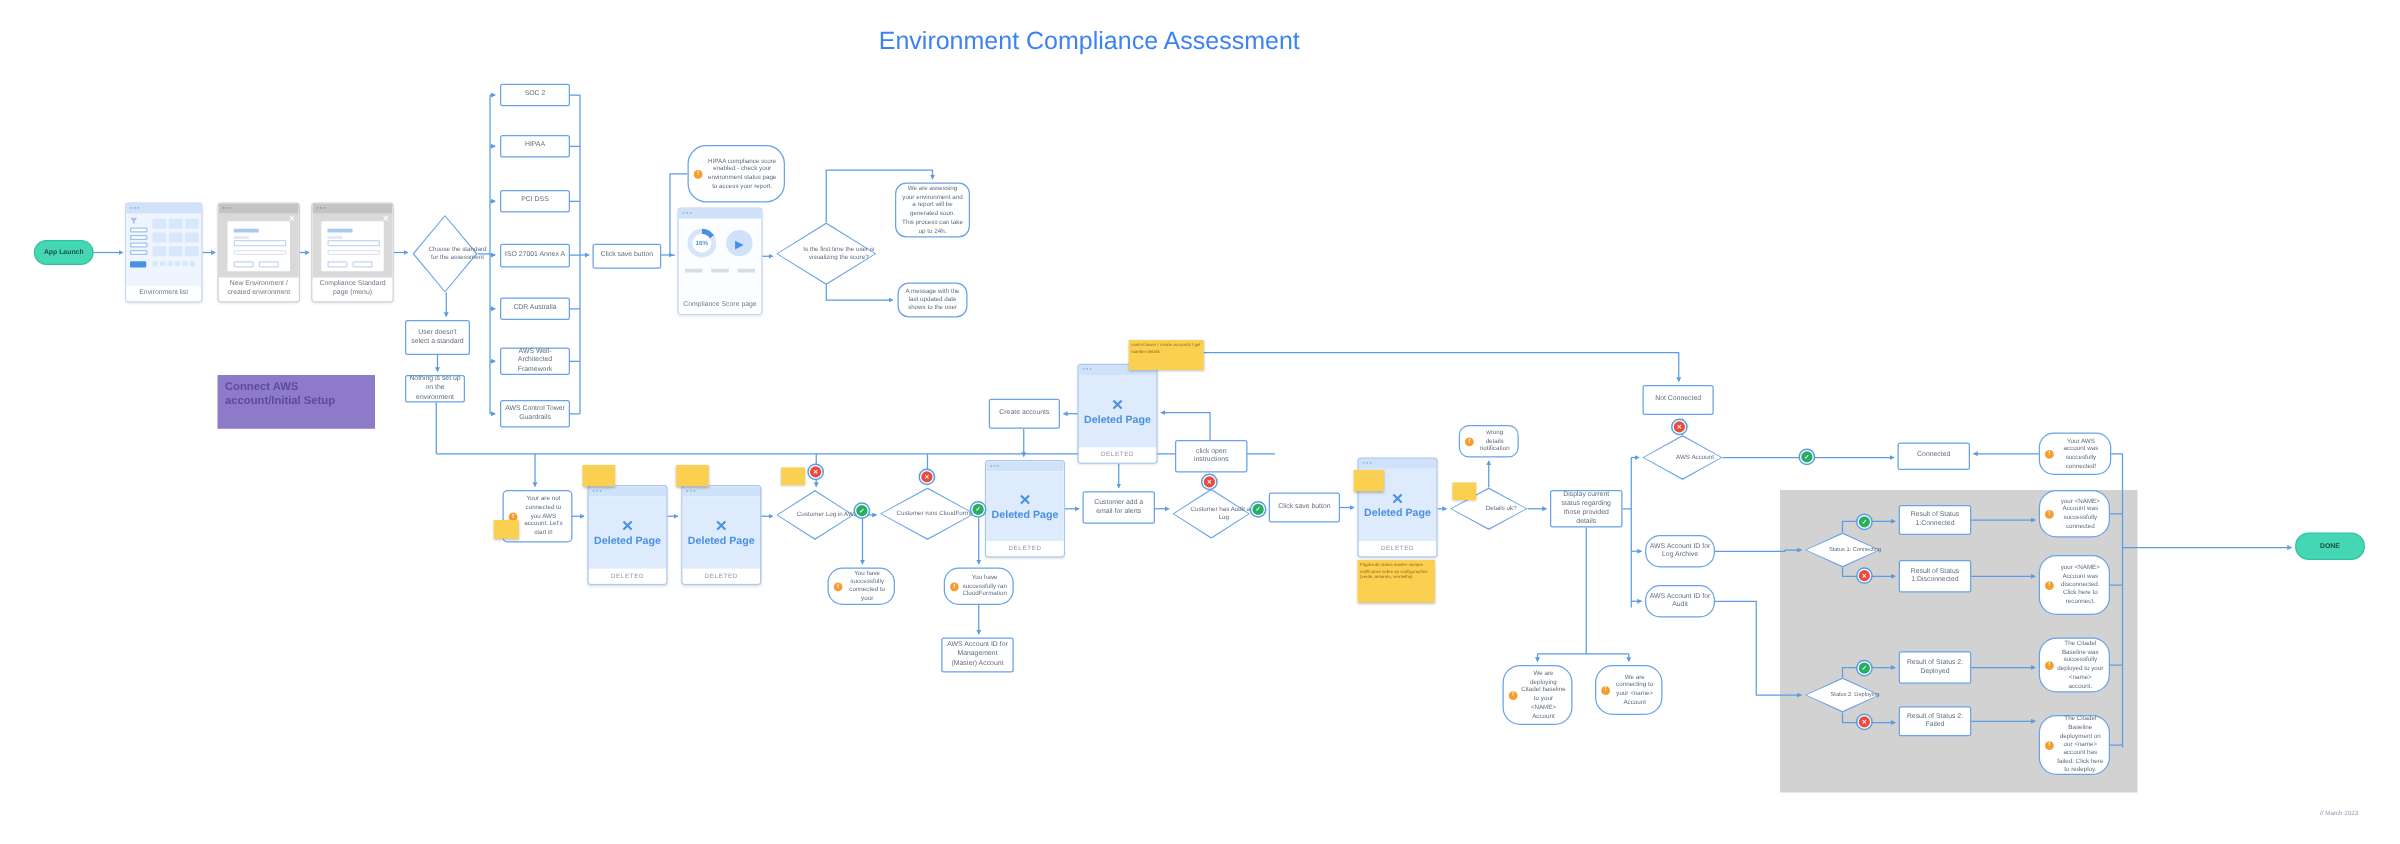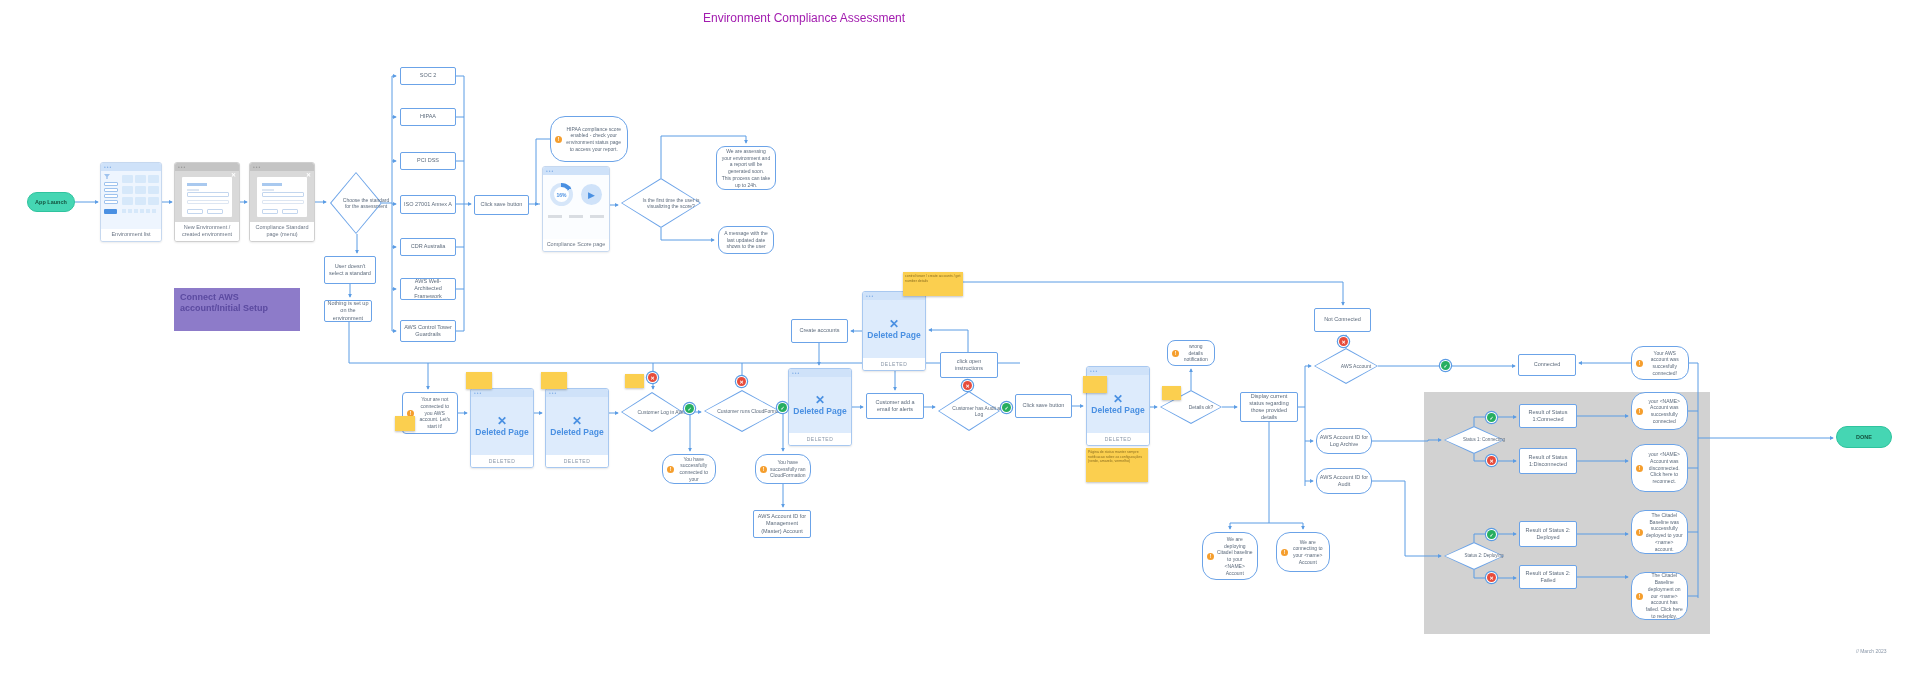--- a/index.html
+++ b/index.html
@@ -39,21 +39,21 @@
   .mock .mbd{flex:1;position:relative;}
   .mock .cap{background:#fff;font-size:5.5px;color:#6b7685;text-align:center;padding:2px 2px 3px;line-height:1.25;flex:0 0 auto;}
   .mock.blue .mhd{background:#cfe2f9;color:#86b1e8;} .mock.blue .mbd{background:#eef5fe;}
   .mock.gray{border-color:#cfcfcf;} .mock.gray .mhd{background:#c4c4c4;color:#9a9a9a;} .mock.gray .mbd{background:#d9d9d9;}
   .sk{position:absolute;box-sizing:border-box;}
   .panel{position:absolute;left:7px;right:7px;top:6px;bottom:5px;background:#fff;border-radius:1px;}
   .closex{position:absolute;top:0;right:3px;color:#fff;font-size:6px;font-weight:bold;}
   .grayregion{position:absolute;background:#d2d2d2;z-index:0;}
   .purplebox{position:absolute;z-index:2;background:#8d7bc9;color:#5b4aa0;font-weight:bold;font-size:9px;line-height:1.2;
        padding:4px 6px;box-sizing:border-box;}
-  .title{position:absolute;z-index:2;font-size:12px;font-weight:500;color:#a21caf;}
+  .title{position:absolute;z-index:2;font-size:20px;font-weight:500;color:#3b82f6;margin-top:11px;}
   .footer{position:absolute;z-index:2;font-size:5px;color:#8a97a8;}
   .donut{position:absolute;border-radius:50%;background:conic-gradient(#4a90e2 0 16%,#d6e6f9 16% 100%);display:flex;align-items:center;justify-content:center;}
   .donut .hole{position:absolute;inset:4px;background:#fff;border-radius:50%;}
   .donut .pct{position:relative;z-index:1;font-size:5px;font-weight:bold;color:#4a90e2;}
   .pie{position:absolute;border-radius:50%;background:#cfe2f9;display:flex;align-items:center;justify-content:center;color:#4a90e2;font-size:9px;}
 </style>
 </head>
 <body>
 
 <div id="canvas">
@@ -215,21 +215,21 @@
     <div class="dl lbl">Choose the standard for the assessment</div>
   </div>
 
   <div class="box" style="left:324px;top:256px;width:52px;height:28px;">
     <span class="lbl">User doesn't select a standard</span>
   </div>
   <div class="box" style="left:324px;top:300px;width:48px;height:22px;">
     <span class="lbl">Nothing is set up on the environment</span>
   </div>
 
-  <div class="purplebox" style="left:174px;top:288px;width:126px;height:43px;">
+  <div class="purplebox" style="left:174px;top:300px;width:126px;height:43px;">
     <span class="lbl">Connect AWS account/Initial Setup</span>
   </div>
 
   <div class="box" style="left:400px;top:67px;width:56px;height:18px;">
       <span>SOC 2</span>
     </div>
   <div class="box" style="left:400px;top:108px;width:56px;height:18px;">
       <span>HIPAA</span>
     </div>
   <div class="box" style="left:400px;top:152px;width:56px;height:18px;">

